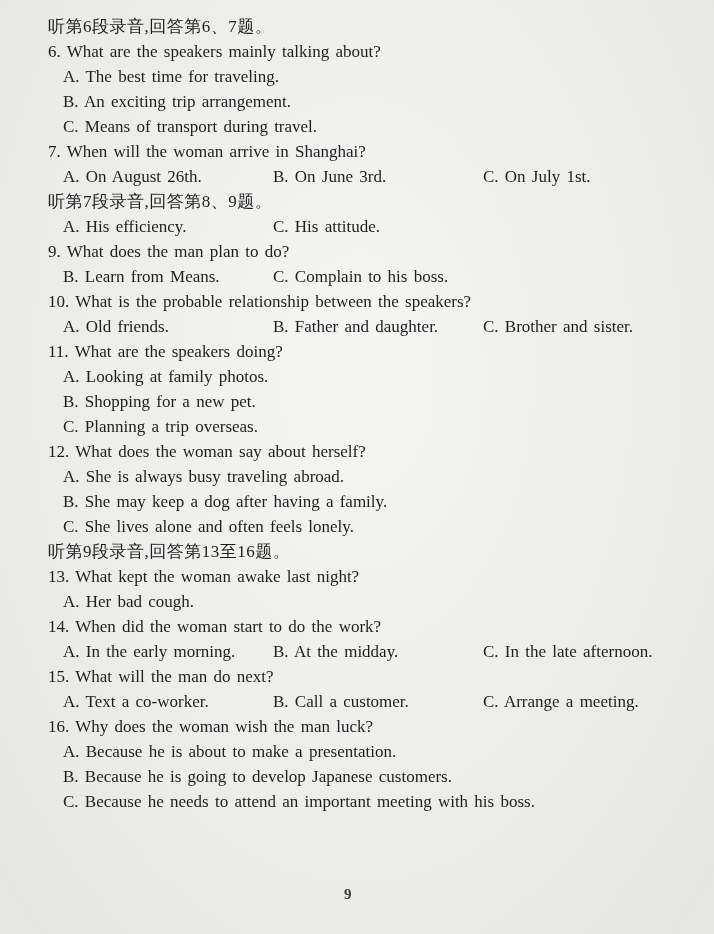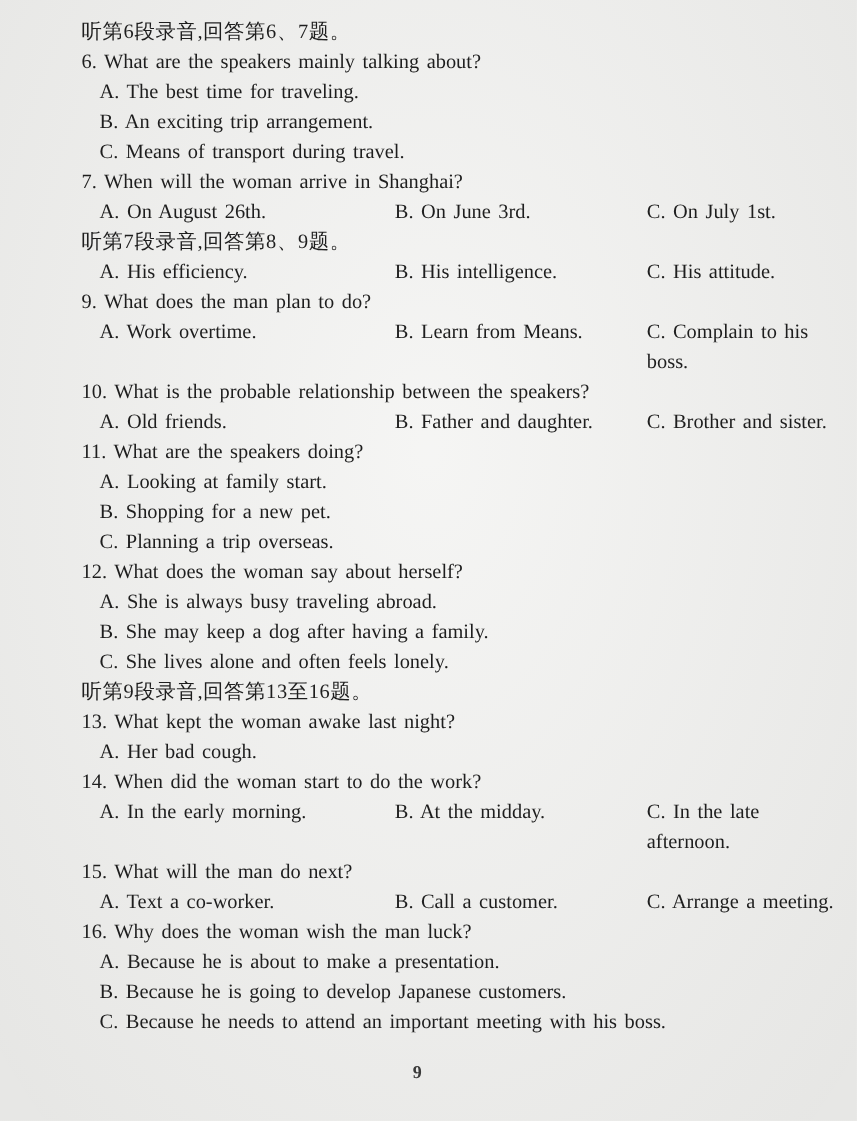--- a/index.html
+++ b/index.html
@@ -13,42 +13,42 @@
     overflow: hidden;
     background:
       radial-gradient(ellipse at 50% 40%, rgba(255,255,255,0.35), rgba(0,0,0,0.04) 95%),
       #f0f0ee;
     font-family: "Liberation Serif", "DejaVu Serif", serif;
     color: #1e1e1e;
   }
   .page {
     position: absolute;
     top: 14px;
-    left: 68px;
+    left: 48px;
     right: 14px;
     font-size: 17px;
     line-height: 25px;
     word-spacing: 2px;
   }
   .section-header {
     font-size: 17px;
     letter-spacing: 0.5px;
   }
   .question-line .question-number {
     margin-right: 6px;
   }
   .option-stacked {
     padding-left: 15px;
   }
   .options-row {
     display: flex;
     padding-left: 15px;
   }
   .options-row .option-col:nth-child(1) { width: 210px; flex: 0 0 210px; }
-  .options-row .option-col:nth-child(2) { width: 210px; flex: 0 0 210px; margin-left: 36px; }
+  .options-row .option-col:nth-child(2) { width: 210px; flex: 0 0 210px; }
   .options-row .option-col:nth-child(3) { flex: 1 1 auto; }
   .page-mark {
     position: absolute;
     left: 344px;
     top: 886px;
     font-size: 15px;
     font-weight: bold;
     color: #3a3a3a;
     filter: blur(0.4px);
   }
@@ -64,37 +64,35 @@
     <div class="option option-stacked">C. Means of transport during travel.</div>
     <div class="question-line"><span class="question-number">7.</span><span class="question-text">When will the woman arrive in Shanghai?</span></div>
     <div class="options-row">
       <span class="option option-col">A. On August 26th.</span>
       <span class="option option-col">B. On June 3rd.</span>
       <span class="option option-col">C. On July 1st.</span>
     </div>
     <div class="section-header">听第7段录音,回答第8、9题。</div>
     <div class="options-row">
       <span class="option option-col">A. His efficiency.</span>
-      <span class="option option-col">B. His intelligence.</span>
       <span class="option option-col">C. His attitude.</span>
     </div>
     <div class="question-line"><span class="question-number">9.</span><span class="question-text">What does the man plan to do?</span></div>
     <div class="options-row">
-      <span class="option option-col">A. Work overtime.</span>
       <span class="option option-col">B. Learn from Means.</span>
       <span class="option option-col">C. Complain to his boss.</span>
     </div>
     <div class="question-line"><span class="question-number">10.</span><span class="question-text">What is the probable relationship between the speakers?</span></div>
     <div class="options-row">
       <span class="option option-col">A. Old friends.</span>
       <span class="option option-col">B. Father and daughter.</span>
       <span class="option option-col">C. Brother and sister.</span>
     </div>
     <div class="question-line"><span class="question-number">11.</span><span class="question-text">What are the speakers doing?</span></div>
-    <div class="option option-stacked">A. Looking at family start.</div>
+    <div class="option option-stacked">A. Looking at family photos.</div>
     <div class="option option-stacked">B. Shopping for a new pet.</div>
     <div class="option option-stacked">C. Planning a trip overseas.</div>
     <div class="question-line"><span class="question-number">12.</span><span class="question-text">What does the woman say about herself?</span></div>
     <div class="option option-stacked">A. She is always busy traveling abroad.</div>
     <div class="option option-stacked">B. She may keep a dog after having a family.</div>
     <div class="option option-stacked">C. She lives alone and often feels lonely.</div>
     <div class="section-header">听第9段录音,回答第13至16题。</div>
     <div class="question-line"><span class="question-number">13.</span><span class="question-text">What kept the woman awake last night?</span></div>
     <div class="options-row">
       <span class="option option-col">A. Her bad cough.</span>

